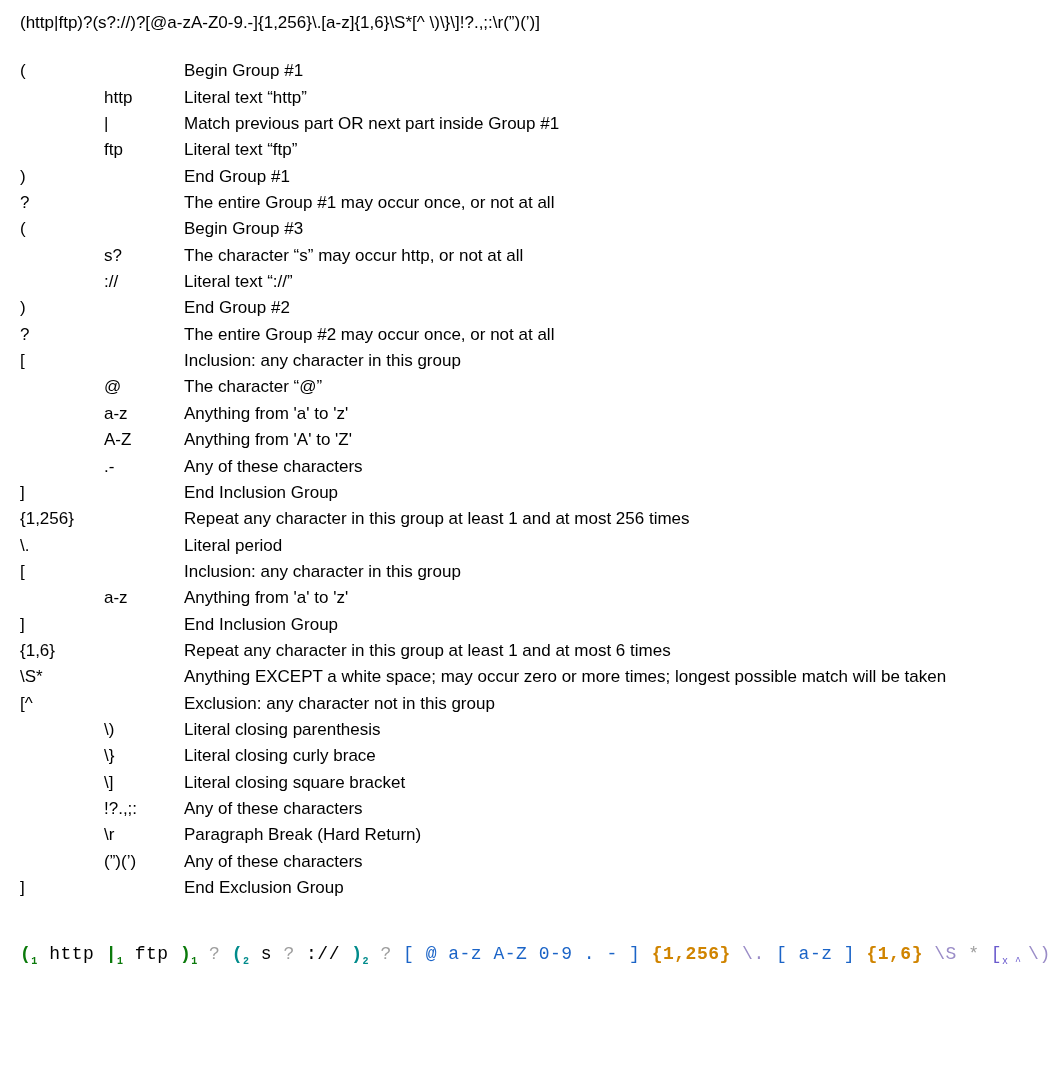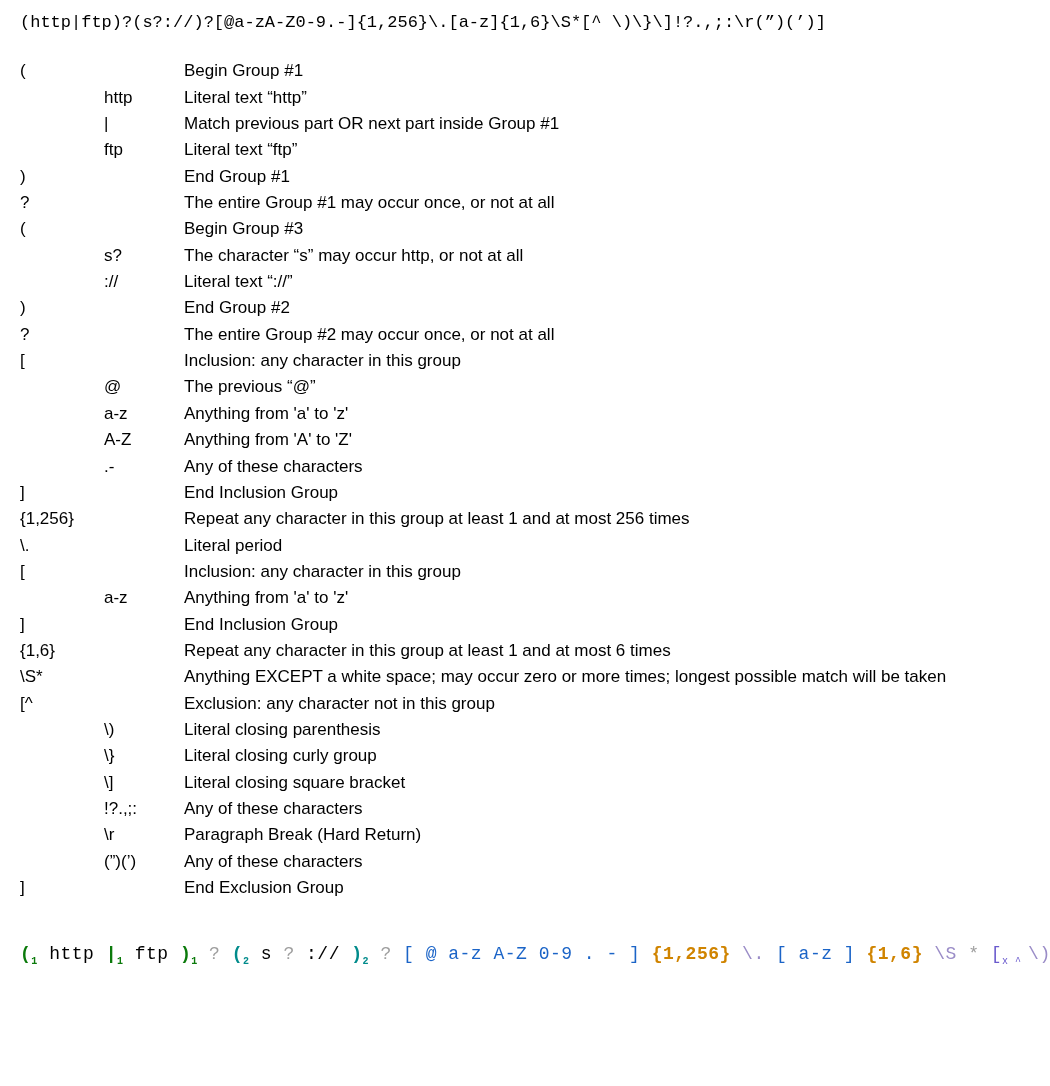--- a/index.html
+++ b/index.html
@@ -1,17 +1,17 @@
 <!DOCTYPE html>
 <html><head>
 <meta charset="utf-8">
 <style>
 html,body{margin:0;padding:0;background:#fff;color:#000;font-family:"Segoe UI","Helvetica Neue",Arial,sans-serif;font-size:17px;line-height:1.55}
 .page{width:1050px;box-sizing:border-box;padding:10px 20px 30px 20px}
-.regex-header{font-family:Liberation Mono, monospace;font-size:17px;margin-bottom:22px;white-space:nowrap}
+.regex-header{font-family:Liberation Sans, sans-serif;font-size:17px;margin-bottom:22px;white-space:nowrap}
 table.explain{border-collapse:collapse}
 table.explain td{vertical-align:top;padding:0;white-space:nowrap}
 td.c1{width:84px}
 td.c2{width:80px}
 .colored{font-family:"Consolas","Menlo","Courier New",monospace;font-size:18px;margin-top:40px;white-space:nowrap;letter-spacing:0.5px}
 .sub{font-size:10px;vertical-align:sub}
 .c-green{color:#0b7a0b;font-weight:600}
 .c-black{color:#000}
 .c-teal{color:#008b8b;font-weight:600}
 .c-blue{color:#1b64c7}
@@ -85,21 +85,21 @@
           <td>The entire Group #2 may occur once, or not at all</td>
         </tr>
         <tr>
           <td class="c1">[</td>
           <td class="c2"></td>
           <td>Inclusion: any character in this group</td>
         </tr>
         <tr>
           <td class="c1"></td>
           <td class="c2">@</td>
-          <td>The previous “@”</td>
+          <td>The character “@”</td>
         </tr>
         <tr>
           <td class="c1"></td>
           <td class="c2">a-z</td>
           <td>Anything from 'a' to 'z'</td>
         </tr>
         <tr>
           <td class="c1"></td>
           <td class="c2">A-Z</td>
           <td>Anything from 'A' to 'Z'</td>
@@ -155,21 +155,21 @@
           <td>Exclusion: any character not in this group</td>
         </tr>
         <tr>
           <td class="c1"></td>
           <td class="c2">\)</td>
           <td>Literal closing parenthesis</td>
         </tr>
         <tr>
           <td class="c1"></td>
           <td class="c2">\}</td>
-          <td>Literal closing curly group</td>
+          <td>Literal closing curly brace</td>
         </tr>
         <tr>
           <td class="c1"></td>
           <td class="c2">\]</td>
           <td>Literal closing square bracket</td>
         </tr>
         <tr>
           <td class="c1"></td>
           <td class="c2">!?.,;:</td>
           <td>Any of these characters</td>

